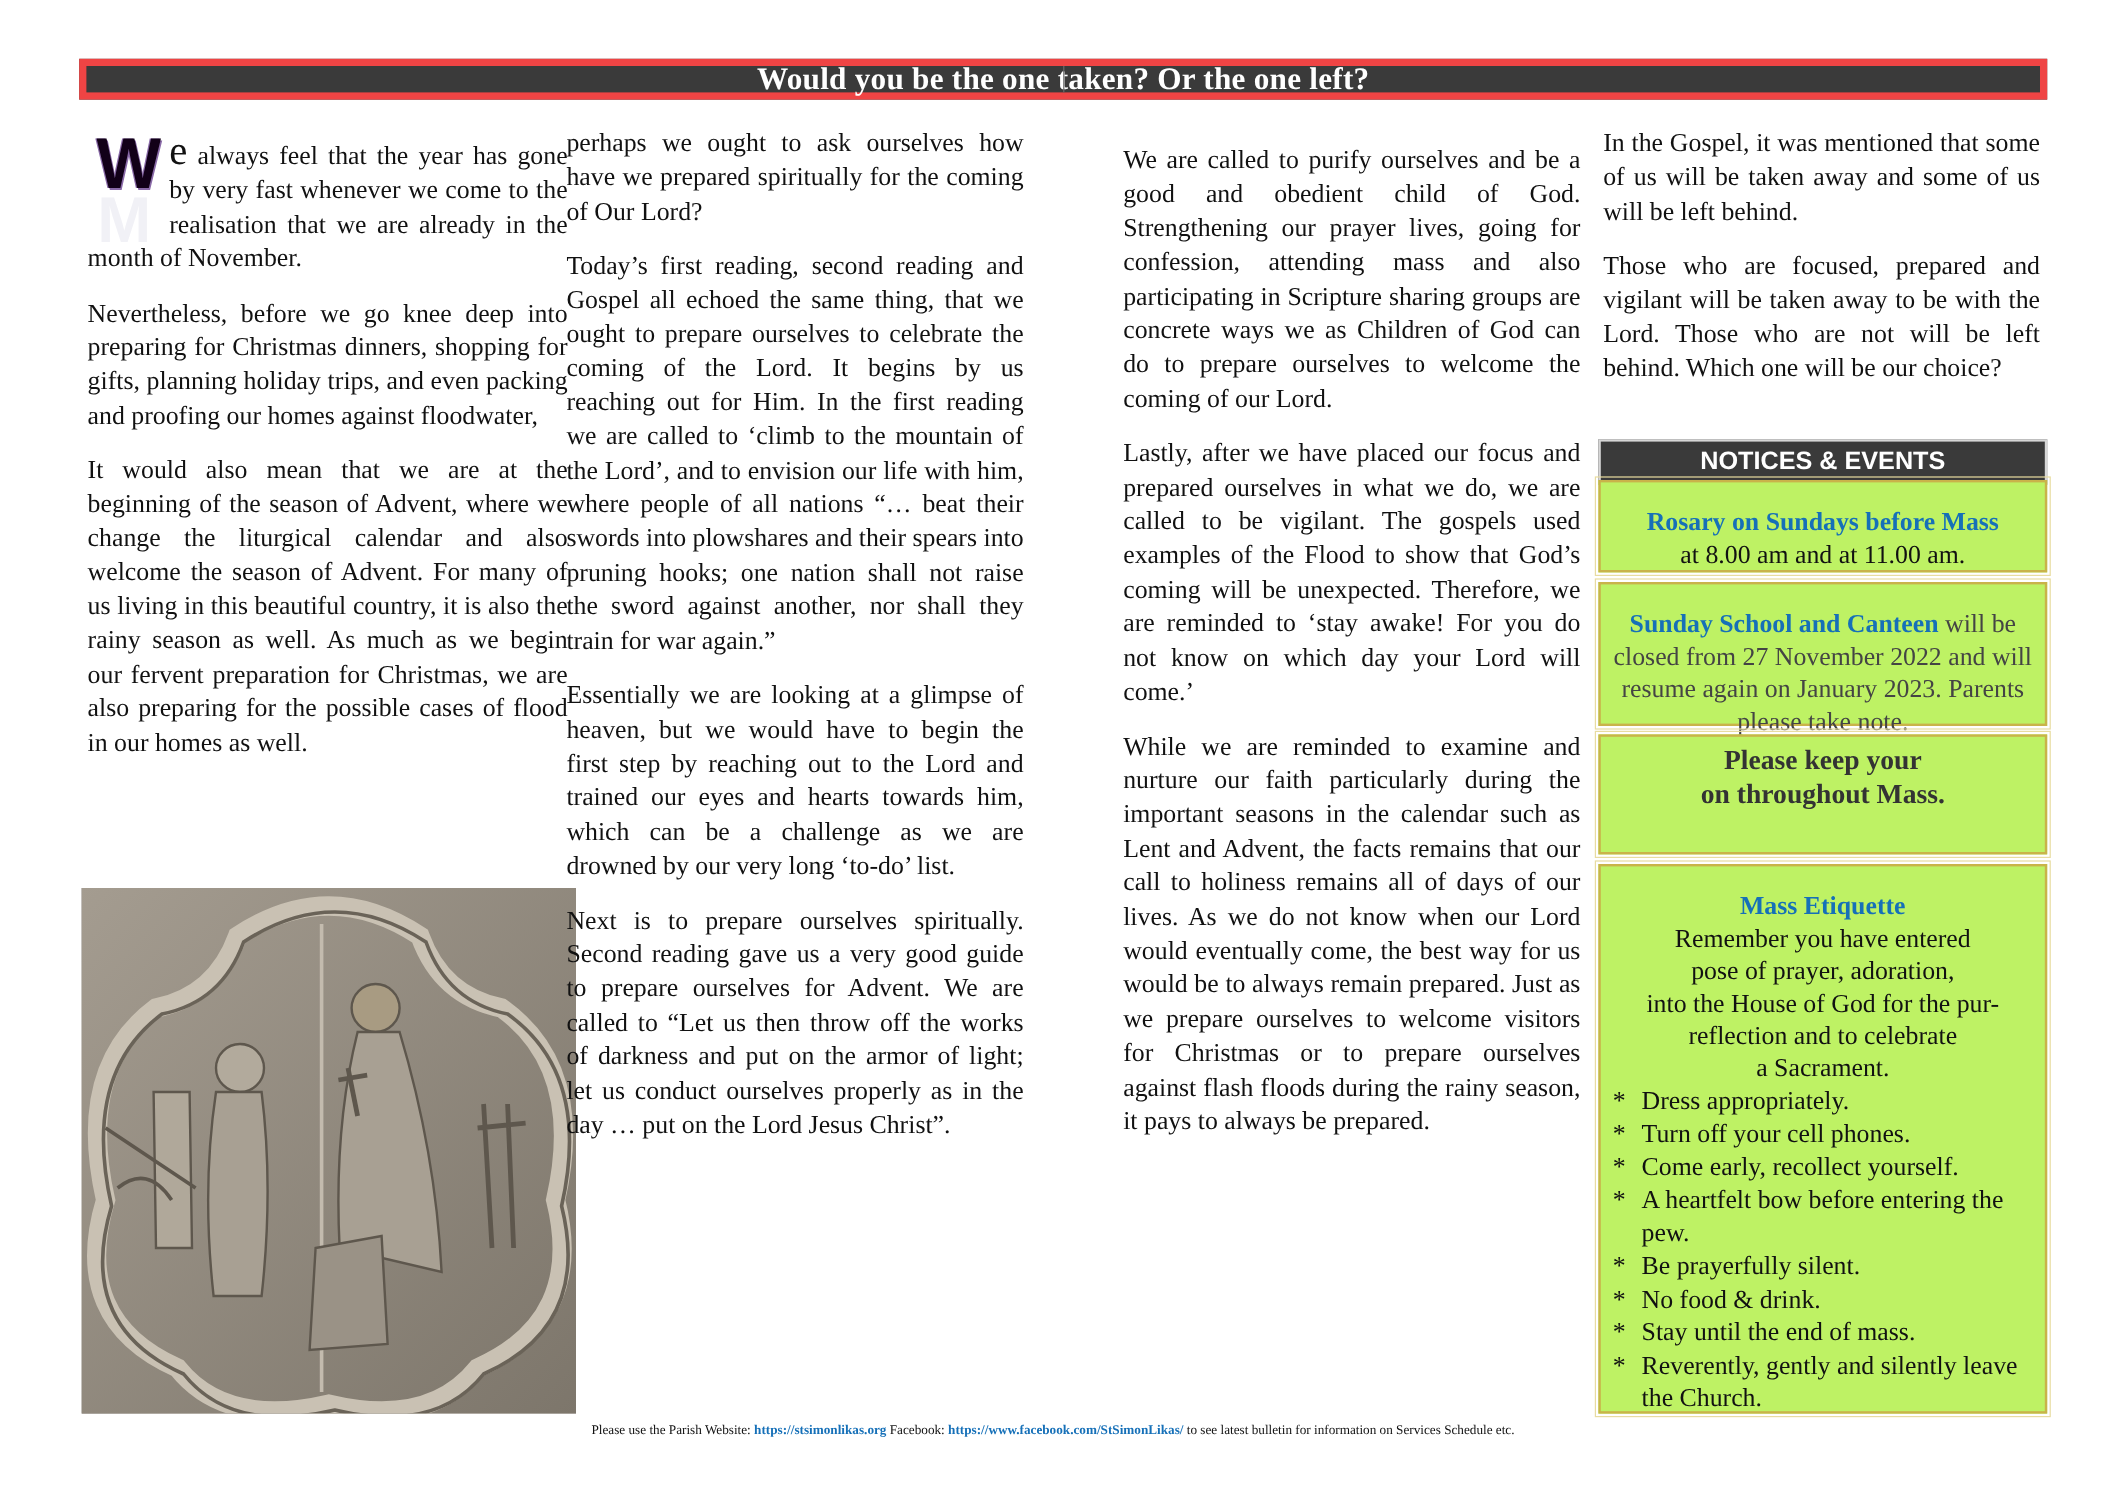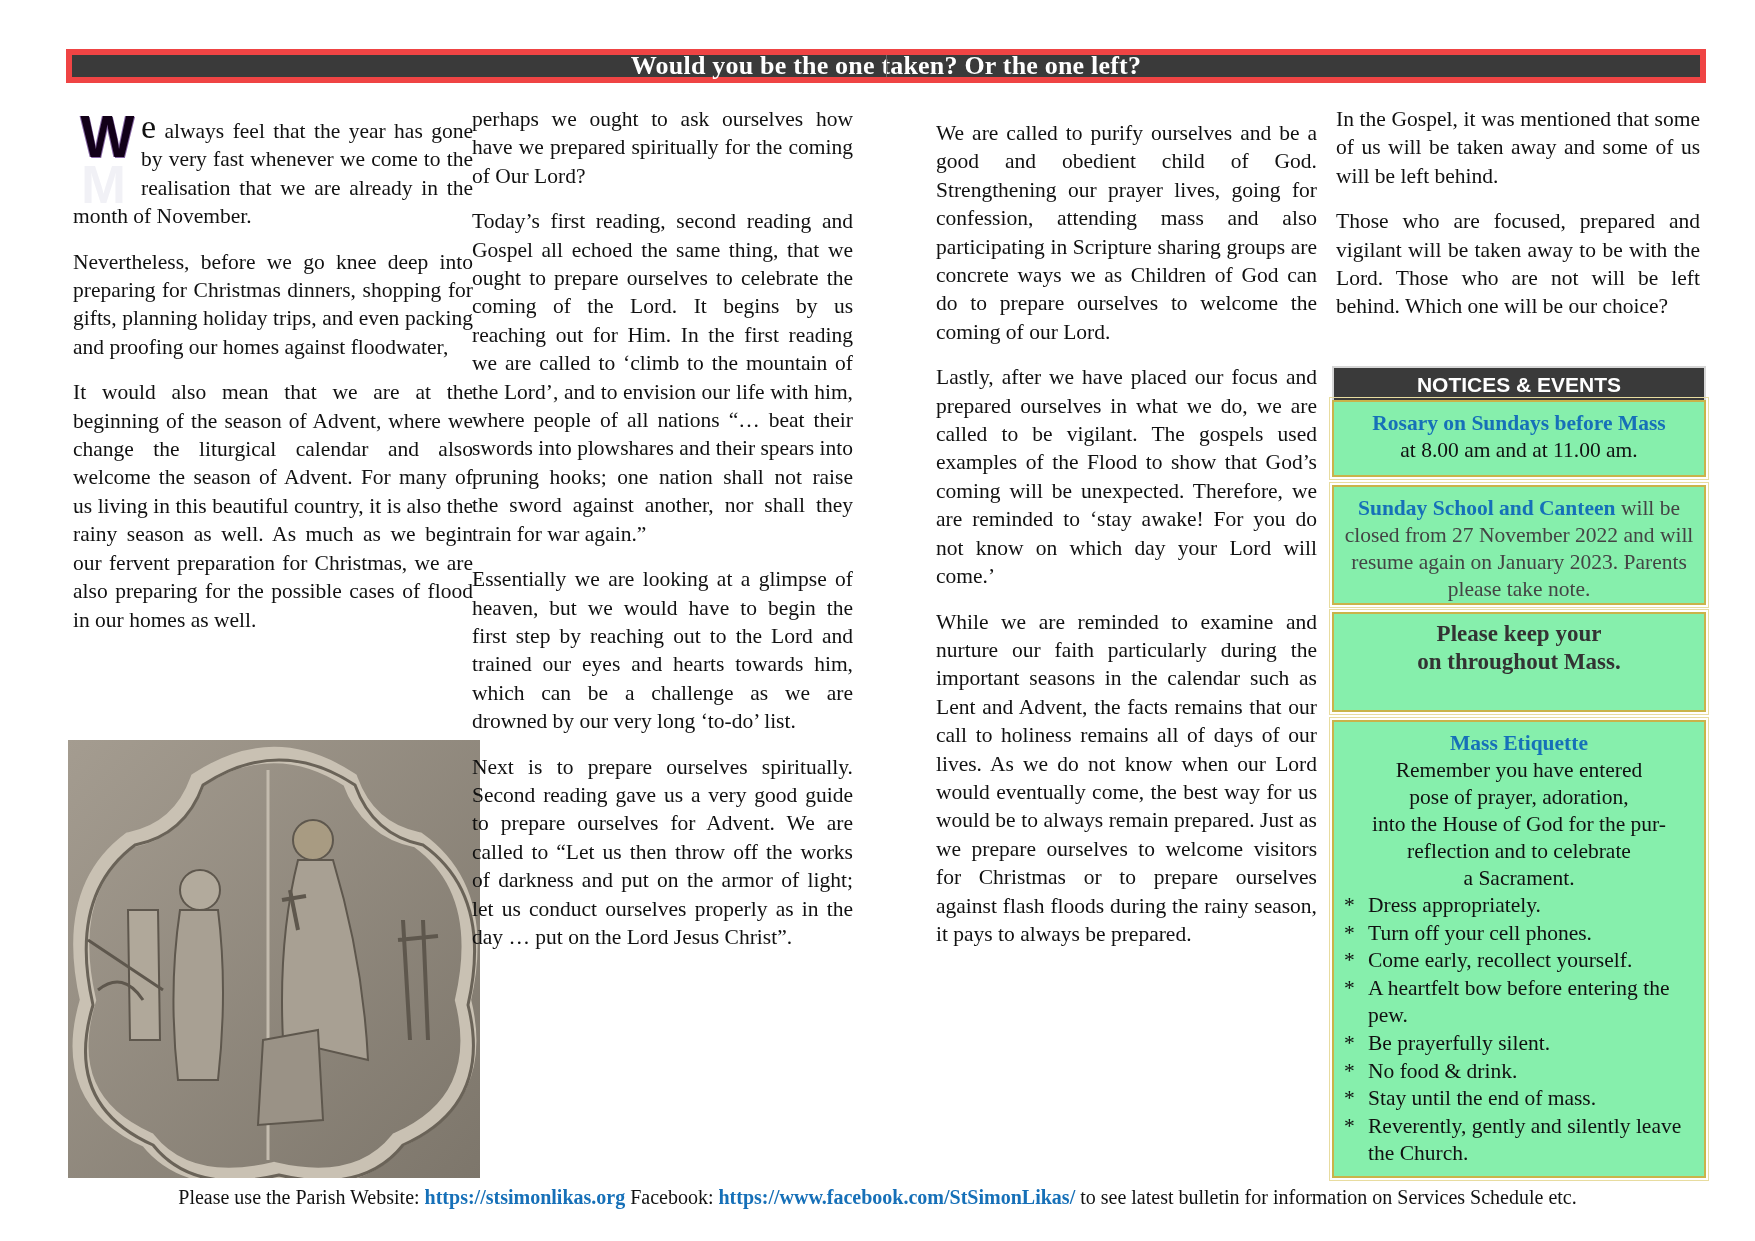--- a/index.html
+++ b/index.html
@@ -55,36 +55,36 @@
     position: absolute; left: 1332px; top: 366px; width: 374px; height: 38px;
     background: #3a3a3a; border: 2px solid #d6d6d6; box-sizing: border-box;
     display: flex; align-items: center; justify-content: center;
   }
   .notices-header span {
     color: #fff; font-family: "Liberation Sans", sans-serif; font-weight: bold; font-size: 21px;
   }
   .notice {
     position: absolute; left: 1332px; width: 374px; box-sizing: border-box;
     border: 2px solid #c9b34a; outline: 1px solid #e8dca0; outline-offset: 2px;
-    text-align: center; font-size: 21.5px; line-height: 27px; padding: 8px 6px;
-    background: #86efac;
+    text-align: center; font-size: 21.5px; line-height: 27px; padding: 20px 6px;
+    background: #bef264;
   }
   .blue { color: #1670b8; font-weight: bold; }
   .grey { color: #444; }
   #notice1 { top: 400px; height: 77px; }
   #notice2 { top: 485px; height: 120px; }
   #notice3 { top: 612px; height: 100px; font-weight: bold; color: #333; font-size: 23px; line-height: 28px; padding-top: 6px; }
   #notice4 { top: 720px; height: 458px; }
   .etq-list { list-style: none; padding: 0; margin: 0; text-align: left; }
   .etq-list li { position: relative; padding-left: 28px; line-height: 27.6px; }
   .etq-list li .star { position: absolute; left: 4px; top: 0; }
 
   .footer {
     position: absolute; left: 0; width: 1755px; top: 1186px; text-align: center;
-    font-size: 20px; font-family: "Liberation Serif", serif; color: #111;
+    font-size: 11px; font-family: "Liberation Serif", serif; color: #111;
   }
   .footer .link { color: #1670b8; font-weight: bold; }
 </style>
 </head>
 <body>
 
 <div class="banner">
   <div class="split"></div>
   <h1>Would you be the one taken? Or the one left?</h1>
 </div>

